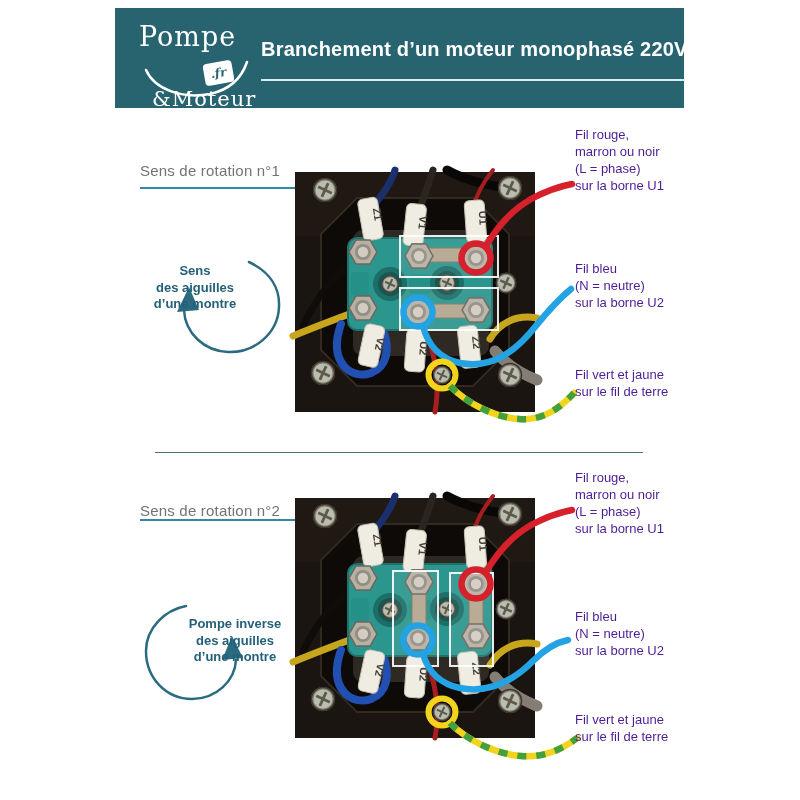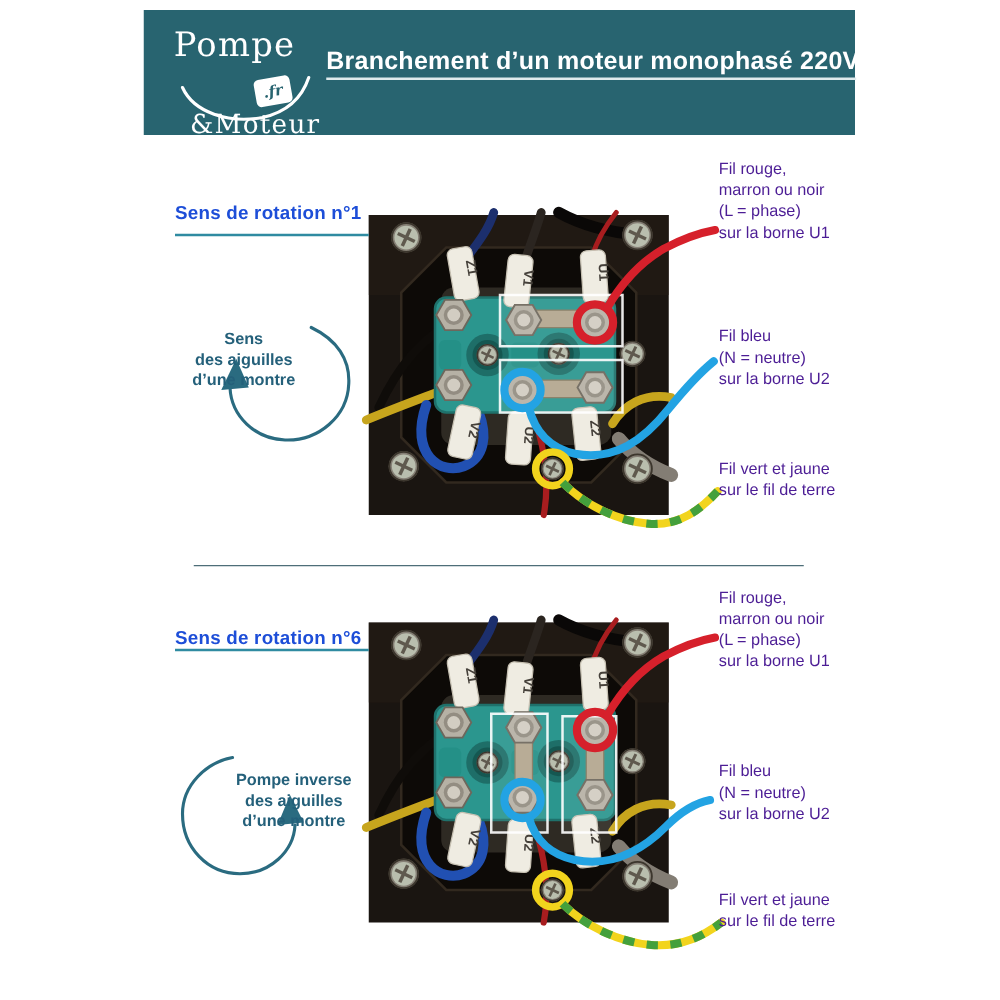--- a/index.html
+++ b/index.html
@@ -11,25 +11,25 @@
   
   .header{left:115px;top:8px;width:569px;height:100px;background:#286470;}
   .logo-line1{left:24px;top:13px;color:#fff;font-family:"DejaVu Serif",serif;
               font-size:27px;letter-spacing:1px;}
   .logo-line2{left:37px;top:39px;color:#fff;font-family:"DejaVu Serif",serif;
               font-size:21px;letter-spacing:1px;margin-top:40px;}
   .fr-badge{left:89px;top:54px;width:29px;height:22px;background:#fff;border-radius:4px;
             transform:rotate(-10deg);color:#286470;font-size:12px;font-weight:bold;
             font-family:"DejaVu Serif",serif;font-style:italic;text-align:center;line-height:22px;}
   .header-title{left:146px;top:30px;width:424px;color:#fff;font-size:20px;font-weight:bold;
-                text-align:center;letter-spacing:.2px;padding-bottom:1px;
+                text-align:center;letter-spacing:.2px;padding-bottom:18px;
                 border-bottom:2px solid #dfeaec;white-space:nowrap;}
 
   
-  .sec-title{color:#1d4ed8;font-size:15px;font-weight:bold;letter-spacing:.2px;white-space:nowrap;}
+  .sec-title{color:#737373;font-size:15px;font-weight:normal;letter-spacing:.2px;white-space:nowrap;}
   .sec-underline{height:2px;background:#2f8ba1;}
 
   
   .rot-label{color:#24607a;font-size:13px;line-height:16.5px;text-align:center;font-weight:bold;margin-top:27px;}
 
   
   .note{color:#4c1d95;font-size:13px;line-height:17px;font-weight:normal;white-space:nowrap;}
 
   .divider{height:1px;background:#4e6e78;}
 </style>
@@ -214,21 +214,21 @@
     <div>(N = neutre)</div>
     <div>sur la borne U2</div>
   </div>
   <div class="abs note" style="left:575px;top:366px">
     <div>Fil vert et jaune</div>
     <div>sur le fil de terre</div>
   </div>
 
   <div class="abs divider" style="left:155px;top:452px;width:488px"></div>
 
-  <div class="abs sec-title" style="left:140px;top:502px">Sens de rotation n°6</div>
+  <div class="abs sec-title" style="left:140px;top:502px">Sens de rotation n°2</div>
   <div class="abs sec-underline" style="left:140px;top:519px;width:155px"></div>
 
   <div class="abs rot-label" style="left:172px;top:589px;width:126px">
     <div>Pompe inverse</div>
     <div>des aiguilles</div>
     <div>d’une montre</div>
   </div>
 
   <div class="abs note" style="left:575px;top:469px">
     <div>Fil rouge,</div>

